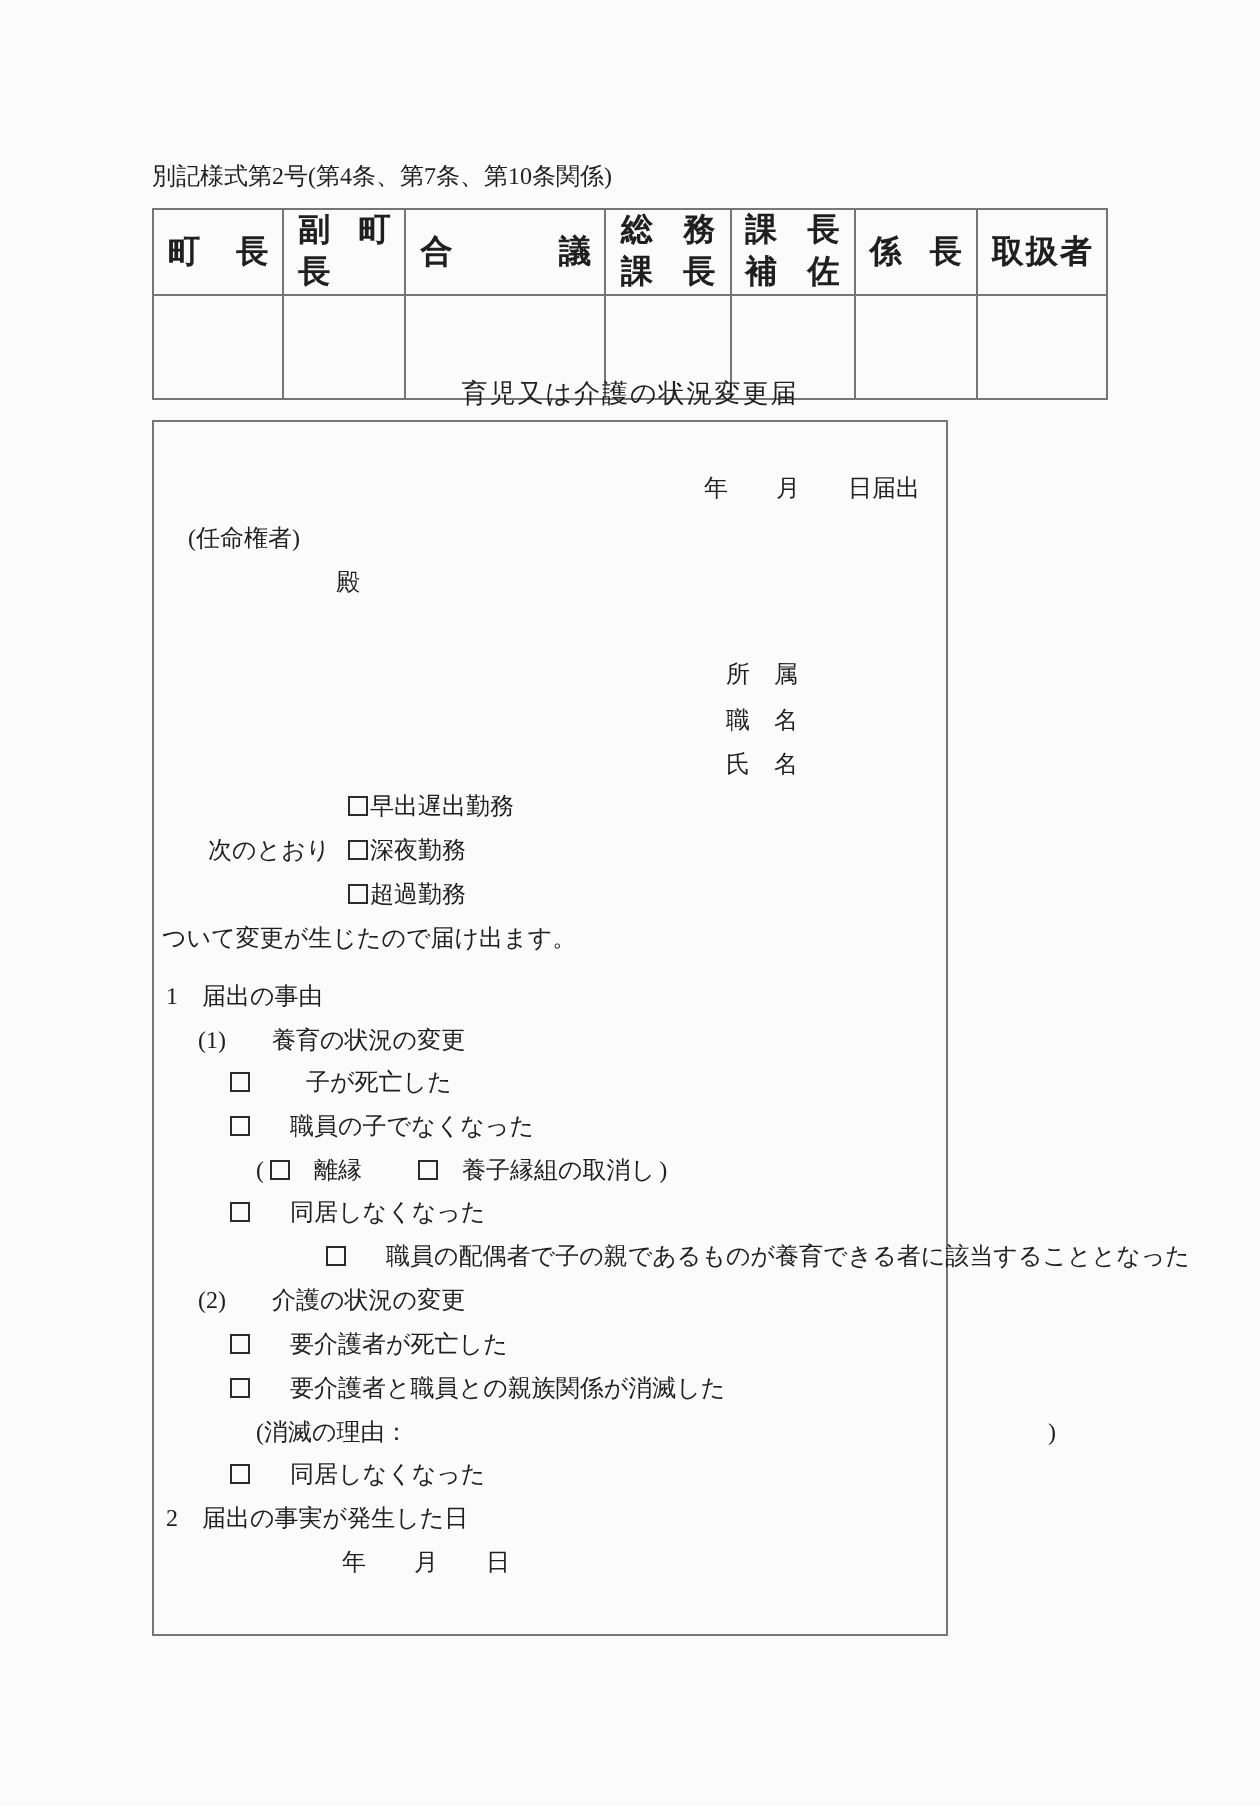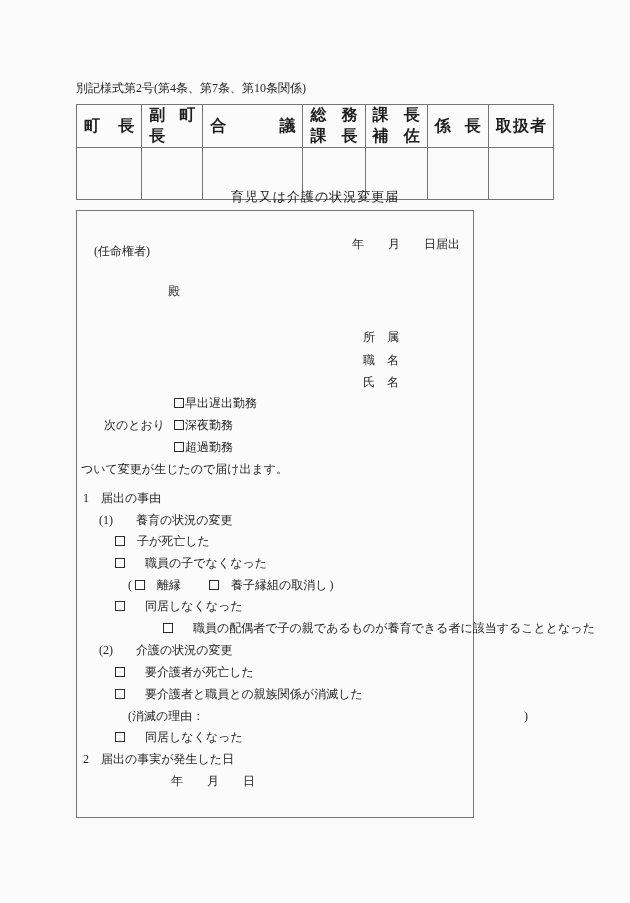--- a/index.html
+++ b/index.html
@@ -62,21 +62,21 @@
     </table>
 
   <div class="abs doc-title">育児又は介護の状況変更届</div>
 
   <div class="main-box">
 
     <div class="row" style="right:13px;top:25px;">
       <span class="txt">年　　月　　日届出</span>
     </div>
 
-    <div class="row" style="left:17px;top:32px;">
+    <div class="row" style="left:17px;top:50px;">
       <span class="txt">(任命権者)</span>
     </div>
     <div class="row" style="left:91px;top:72px;">
       <span class="txt">殿</span>
     </div>
 
     <div class="row" style="left:286px;top:118px;">
       <span class="txt">所　属</span>
     </div>
     <div class="row" style="left:286px;top:141px;">
@@ -110,21 +110,21 @@
       <span class="txt" style="margin-left:12px;">届出の事由</span>
     </div>
 
     <div class="row" style="left:22px;top:301px;">
       <span class="txt">(1)</span>
       <span class="txt" style="margin-left:23px;">養育の状況の変更</span>
     </div>
 
     <div class="row" style="left:38px;top:322px;">
       <span class="cb"></span>
-      <span class="txt" style="margin-left:12px;text-align:center;">子が死亡した</span>
+      <span class="txt" style="margin-left:28px;text-align:center;">子が死亡した</span>
     </div>
 
     <div class="row" style="left:38px;top:344px;">
       <span class="cb"></span>
       <span class="txt" style="margin-left:20px;">職員の子でなくなった</span>
     </div>
 
     <div class="row" style="left:51px;top:366px;">
       <span class="txt">(</span>
       <span class="cb" style="margin-left:3px;"></span>

